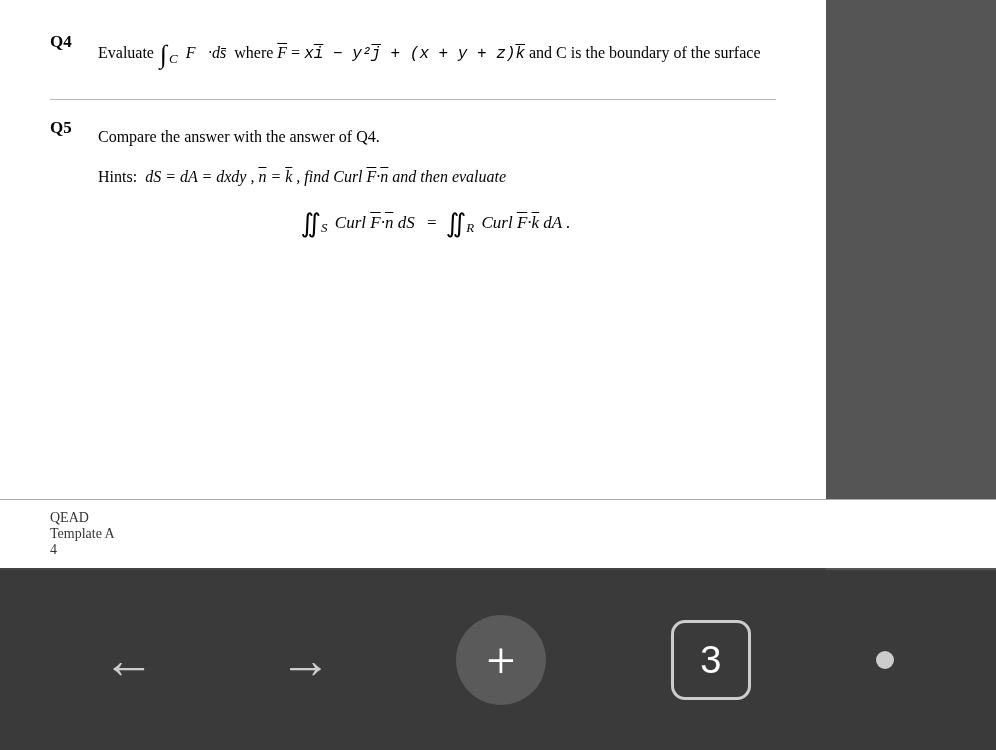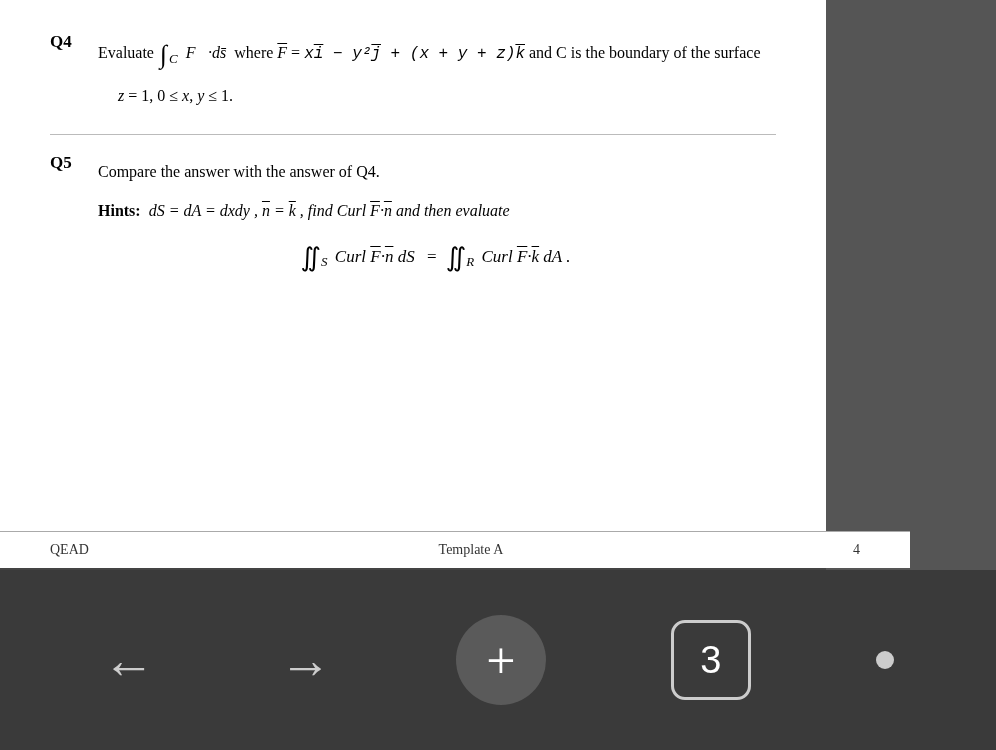--- a/index.html
+++ b/index.html
@@ -60,40 +60,40 @@
     sub {
       font-size: 11px;
       vertical-align: sub;
     }
 
     .hints-block {
       margin-top: 8px;
     }
 
     .hints-label {
-      font-weight: bold;
+      font-weight: normal;
     }
 
     
     .centered-eq {
       text-align: center;
       margin: 8px 0 4px 0;
       font-size: 17px;
     }
 
     
     .doc-footer {
       position: absolute;
       bottom: 182px;
       left: 0;
-      width: 910px;
+      width: 996px;
       border-top: 1.5px solid #aaa;
       padding: 10px 50px;
       display: flex;
-      flex-direction: row;
+      flex-direction: column;
       justify-content: space-between;
       font-size: 14px;
       color: #333;
       background: #fff;
     }
 
     
     .toolbar {
       width: 996px;
       height: 180px;
@@ -174,23 +174,20 @@
     <div class="q-content q4-main">
       <span class="line">
         <span>Evaluate</span>
         <span style="font-size:26px; vertical-align:middle; font-style:normal; margin:0 2px;">∫</span><sub style="font-size:13px; font-style:italic;">C</sub>
         <span style="font-style:italic; margin:0 4px;">F⃗·ds̄</span>
         <span> where </span>
         <span style="text-decoration:overline; font-style:italic;">F</span>
         <span> = </span>
         <span style="font-style:italic;font-family:Liberation Mono, monospace;">x<span style="text-decoration:overline;">i</span> − y²<span style="text-decoration:overline;">j</span> + (x + y + z)<span style="text-decoration:overline;">k</span></span>
         <span>  and  C  is  the  boundary  of  the  surface</span>
-      </span>
-      <span class="line indent">
-        <span style="font-style:italic;">z</span> = 1,  0 ≤ <span style="font-style:italic;">x</span>, <span style="font-style:italic;">y</span> ≤ 1.
       </span>
     </div>
   </div>
 
   <hr class="section-divider">
   <div style="height:16px;"></div>
 
   <div class="question-block">
     <div class="q-label">Q5</div>
     <div class="q-content q5-main">

